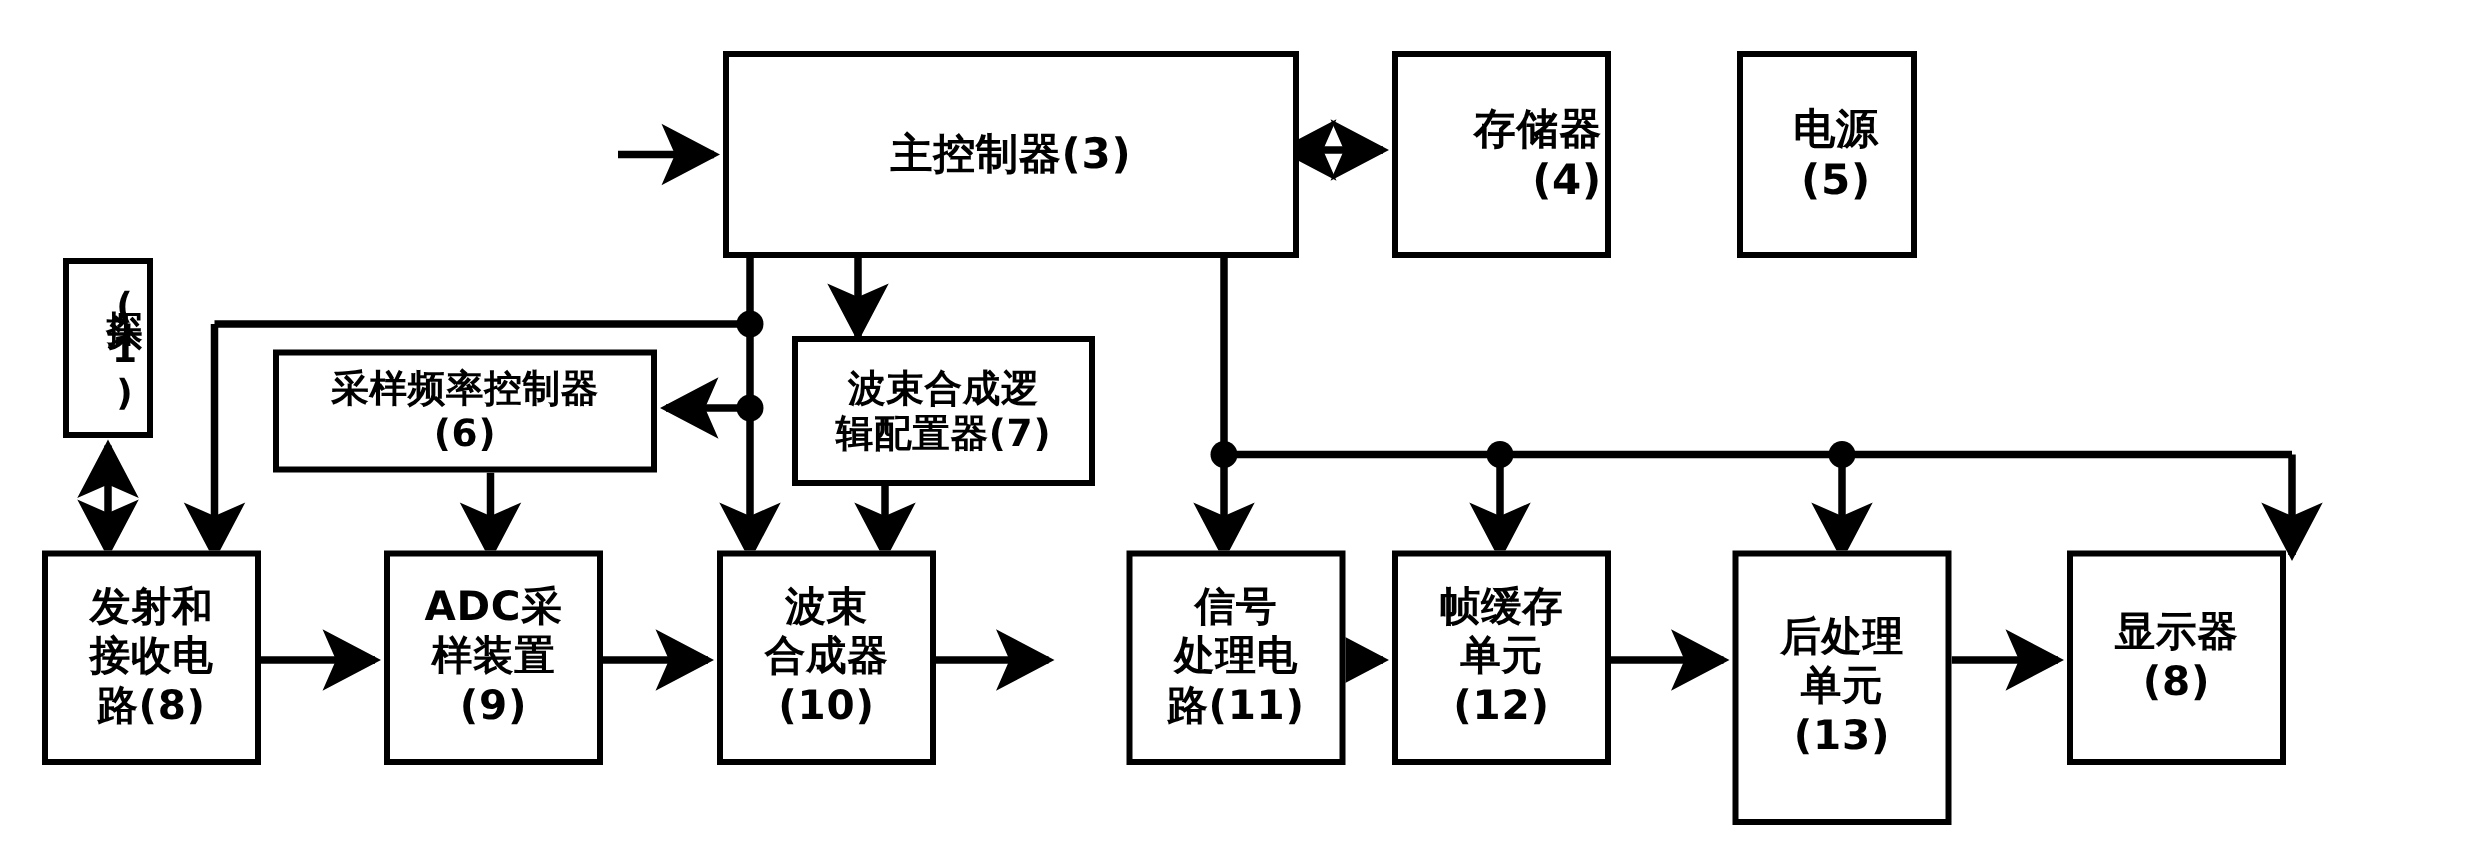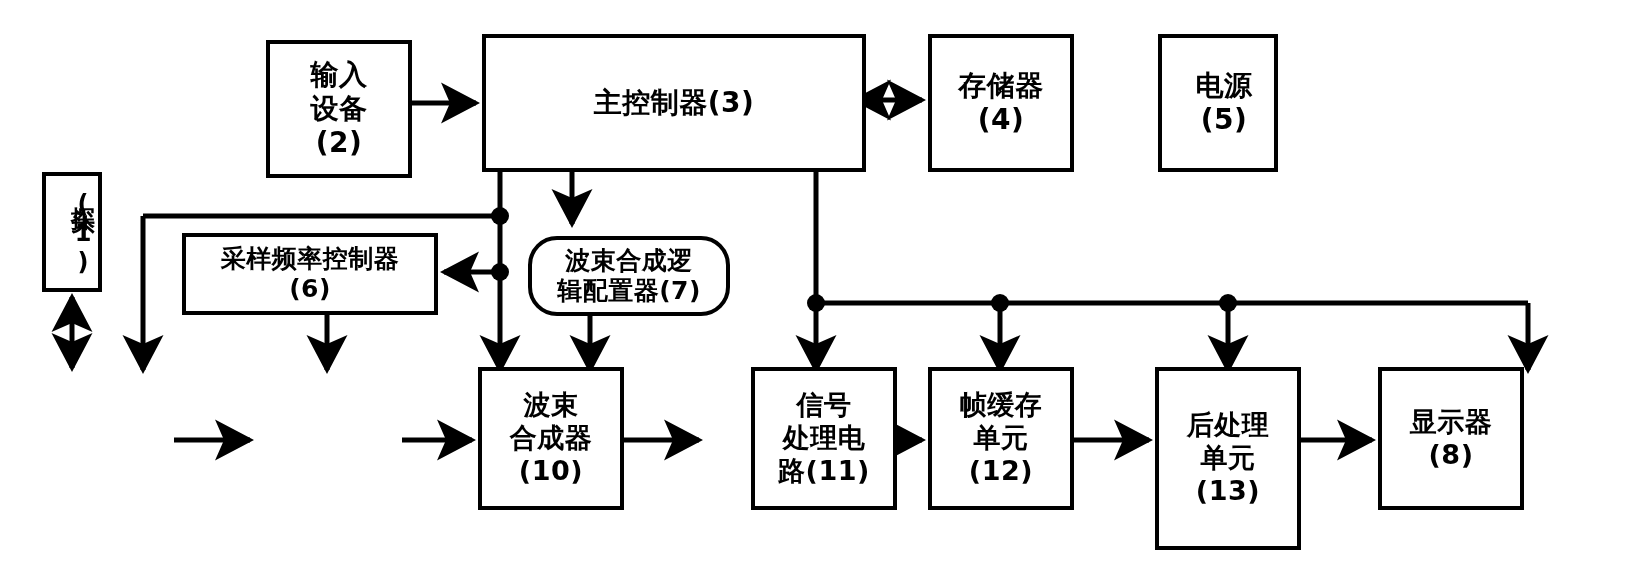--- a/index.html
+++ b/index.html
@@ -115,51 +115,56 @@
       <circle cx="816" cy="303" r="9"></circle>
       <circle cx="1000" cy="303" r="9"></circle>
       <circle cx="1228" cy="303" r="9"></circle>
     </g>
   </svg>
 
   <div class="block vertical-block fs-24" style="left:42px; top:172px; width:60px; height:120px;">
     <span class="block-label">探头(1)</span>
   </div>
 
-  <div class="block fs-28" style="left:266px; top:40px; width:146px; height:138px;">
-    <span class="block-label">输入
-设备
-(2)</span>
-  </div>
 
   <div class="block fs-28" style="left:482px; top:34px; width:384px; height:138px;">
     <span class="block-label">主控制器(3)</span>
   </div>
 
-  <div class="block fs-28" style="left:928px; top:34px; width:146px; height:138px;">
+  <div class="block fs-28" style="left:928px; top:34px; width:146px; height:138px;text-align:right;">
     <span class="block-label">存储器
 (4)</span>
   </div>
 
   <div class="block fs-28" style="left:1158px; top:34px; width:120px; height:138px;padding-left:12px;">
     <span class="block-label">电源
 (5)</span>
   </div>
 
   <div class="block fs-25" style="left:182px; top:233px; width:256px; height:82px;">
     <span class="block-label">采样频率控制器
 (6)</span>
   </div>
 
-  <div class="block fs-25" style="left:528px; top:236px; width:202px; height:80px;border-radius:29px;">
+  <div class="block fs-25" style="left:528px; top:224px; width:202px; height:100px;">
     <span class="block-label">波束合成逻
 辑配置器(7)</span>
   </div>
 
+  <div class="block fs-27" style="left:28px; top:367px; width:146px; height:143px;">
+    <span class="block-label">发射和
+接收电
+路(8)</span>
+  </div>
 
+  <div class="block fs-27" style="left:256px; top:367px; width:146px; height:143px;">
+    <span class="block-label">ADC采
+样装置
+(9)</span>
+  </div>
 
   <div class="block fs-27" style="left:478px; top:367px; width:146px; height:143px;">
     <span class="block-label">波束
 合成器
 (10)</span>
   </div>
 
   <div class="block fs-27" style="left:705px; top:367px; width:146px; height:143px;margin-left:46px;">
     <span class="block-label">信号
 处理电

